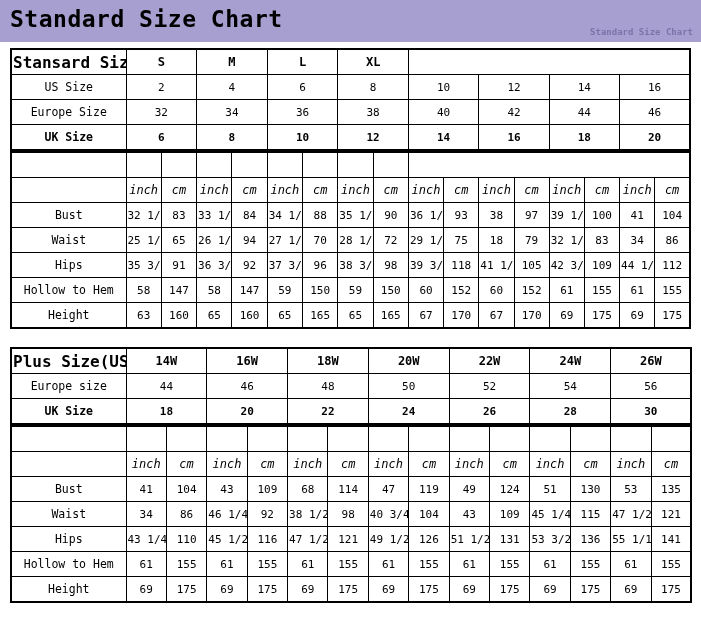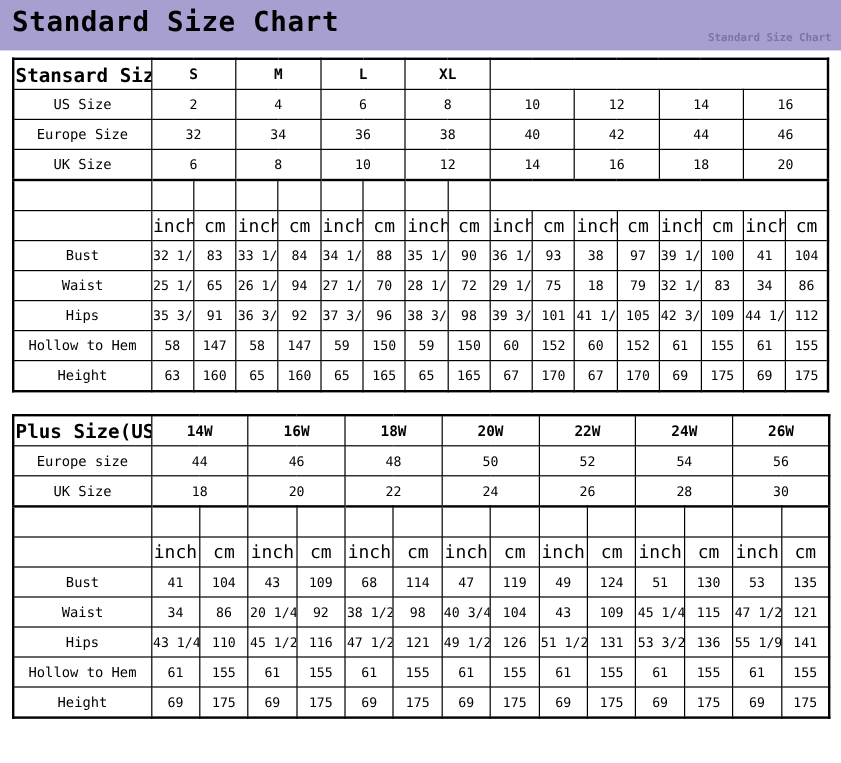--- a/index.html
+++ b/index.html
@@ -72,24 +72,26 @@
     font-size: 16px;
   }
   table.chart td.grouphdr {
     font-weight: bold;
     font-size: 12px;
   }
   table.chart td.rowname {
     font-size: 11.5px;
   }
   table.chart tr.thick td {
-    border-bottom: 2px solid #000000;
+    border-bottom: 4px solid #000000;
+    font-weight: bold;
   }
   table.chart td.unit {
-    font-size: 15px;
+    font-size: 12px;
+    font-style: italic;
   }
   .spacer {
     height: 18px;
   }
   .blankrow td { height: 24px; }
 </style>
 </head>
 <body>
 
 <div class="header-band">
@@ -224,21 +226,21 @@
             <td class="rowname">Hips</td>
             <td>35 3/4</td>
             <td>91</td>
             <td>36 3/4</td>
             <td>92</td>
             <td>37 3/4</td>
             <td>96</td>
             <td>38 3/4</td>
             <td>98</td>
             <td>39 3/4</td>
-            <td>101</td>
+            <td>118</td>
             <td>41 1/4</td>
             <td>105</td>
             <td>42 3/4</td>
             <td>109</td>
             <td>44 1/4</td>
             <td>112</td>
           </tr>
           <tr>
             <td class="rowname">Hollow to Hem</td>
             <td>58</td>
@@ -379,21 +381,21 @@
             <td>124</td>
             <td>51</td>
             <td>130</td>
             <td>53</td>
             <td>135</td>
           </tr>
           <tr>
             <td class="rowname">Waist</td>
             <td>34</td>
             <td>86</td>
-            <td>20 1/4</td>
+            <td>46 1/4</td>
             <td>92</td>
             <td>38 1/2</td>
             <td>98</td>
             <td>40 3/4</td>
             <td>104</td>
             <td>43</td>
             <td>109</td>
             <td>45 1/4</td>
             <td>115</td>
             <td>47 1/2</td>
@@ -406,21 +408,21 @@
             <td>45 1/2</td>
             <td>116</td>
             <td>47 1/2</td>
             <td>121</td>
             <td>49 1/2</td>
             <td>126</td>
             <td>51 1/2</td>
             <td>131</td>
             <td>53 3/2</td>
             <td>136</td>
-            <td>55 1/9</td>
+            <td>55 1/1</td>
             <td>141</td>
           </tr>
           <tr>
             <td class="rowname">Hollow to Hem</td>
             <td>61</td>
             <td>155</td>
             <td>61</td>
             <td>155</td>
             <td>61</td>
             <td>155</td>

